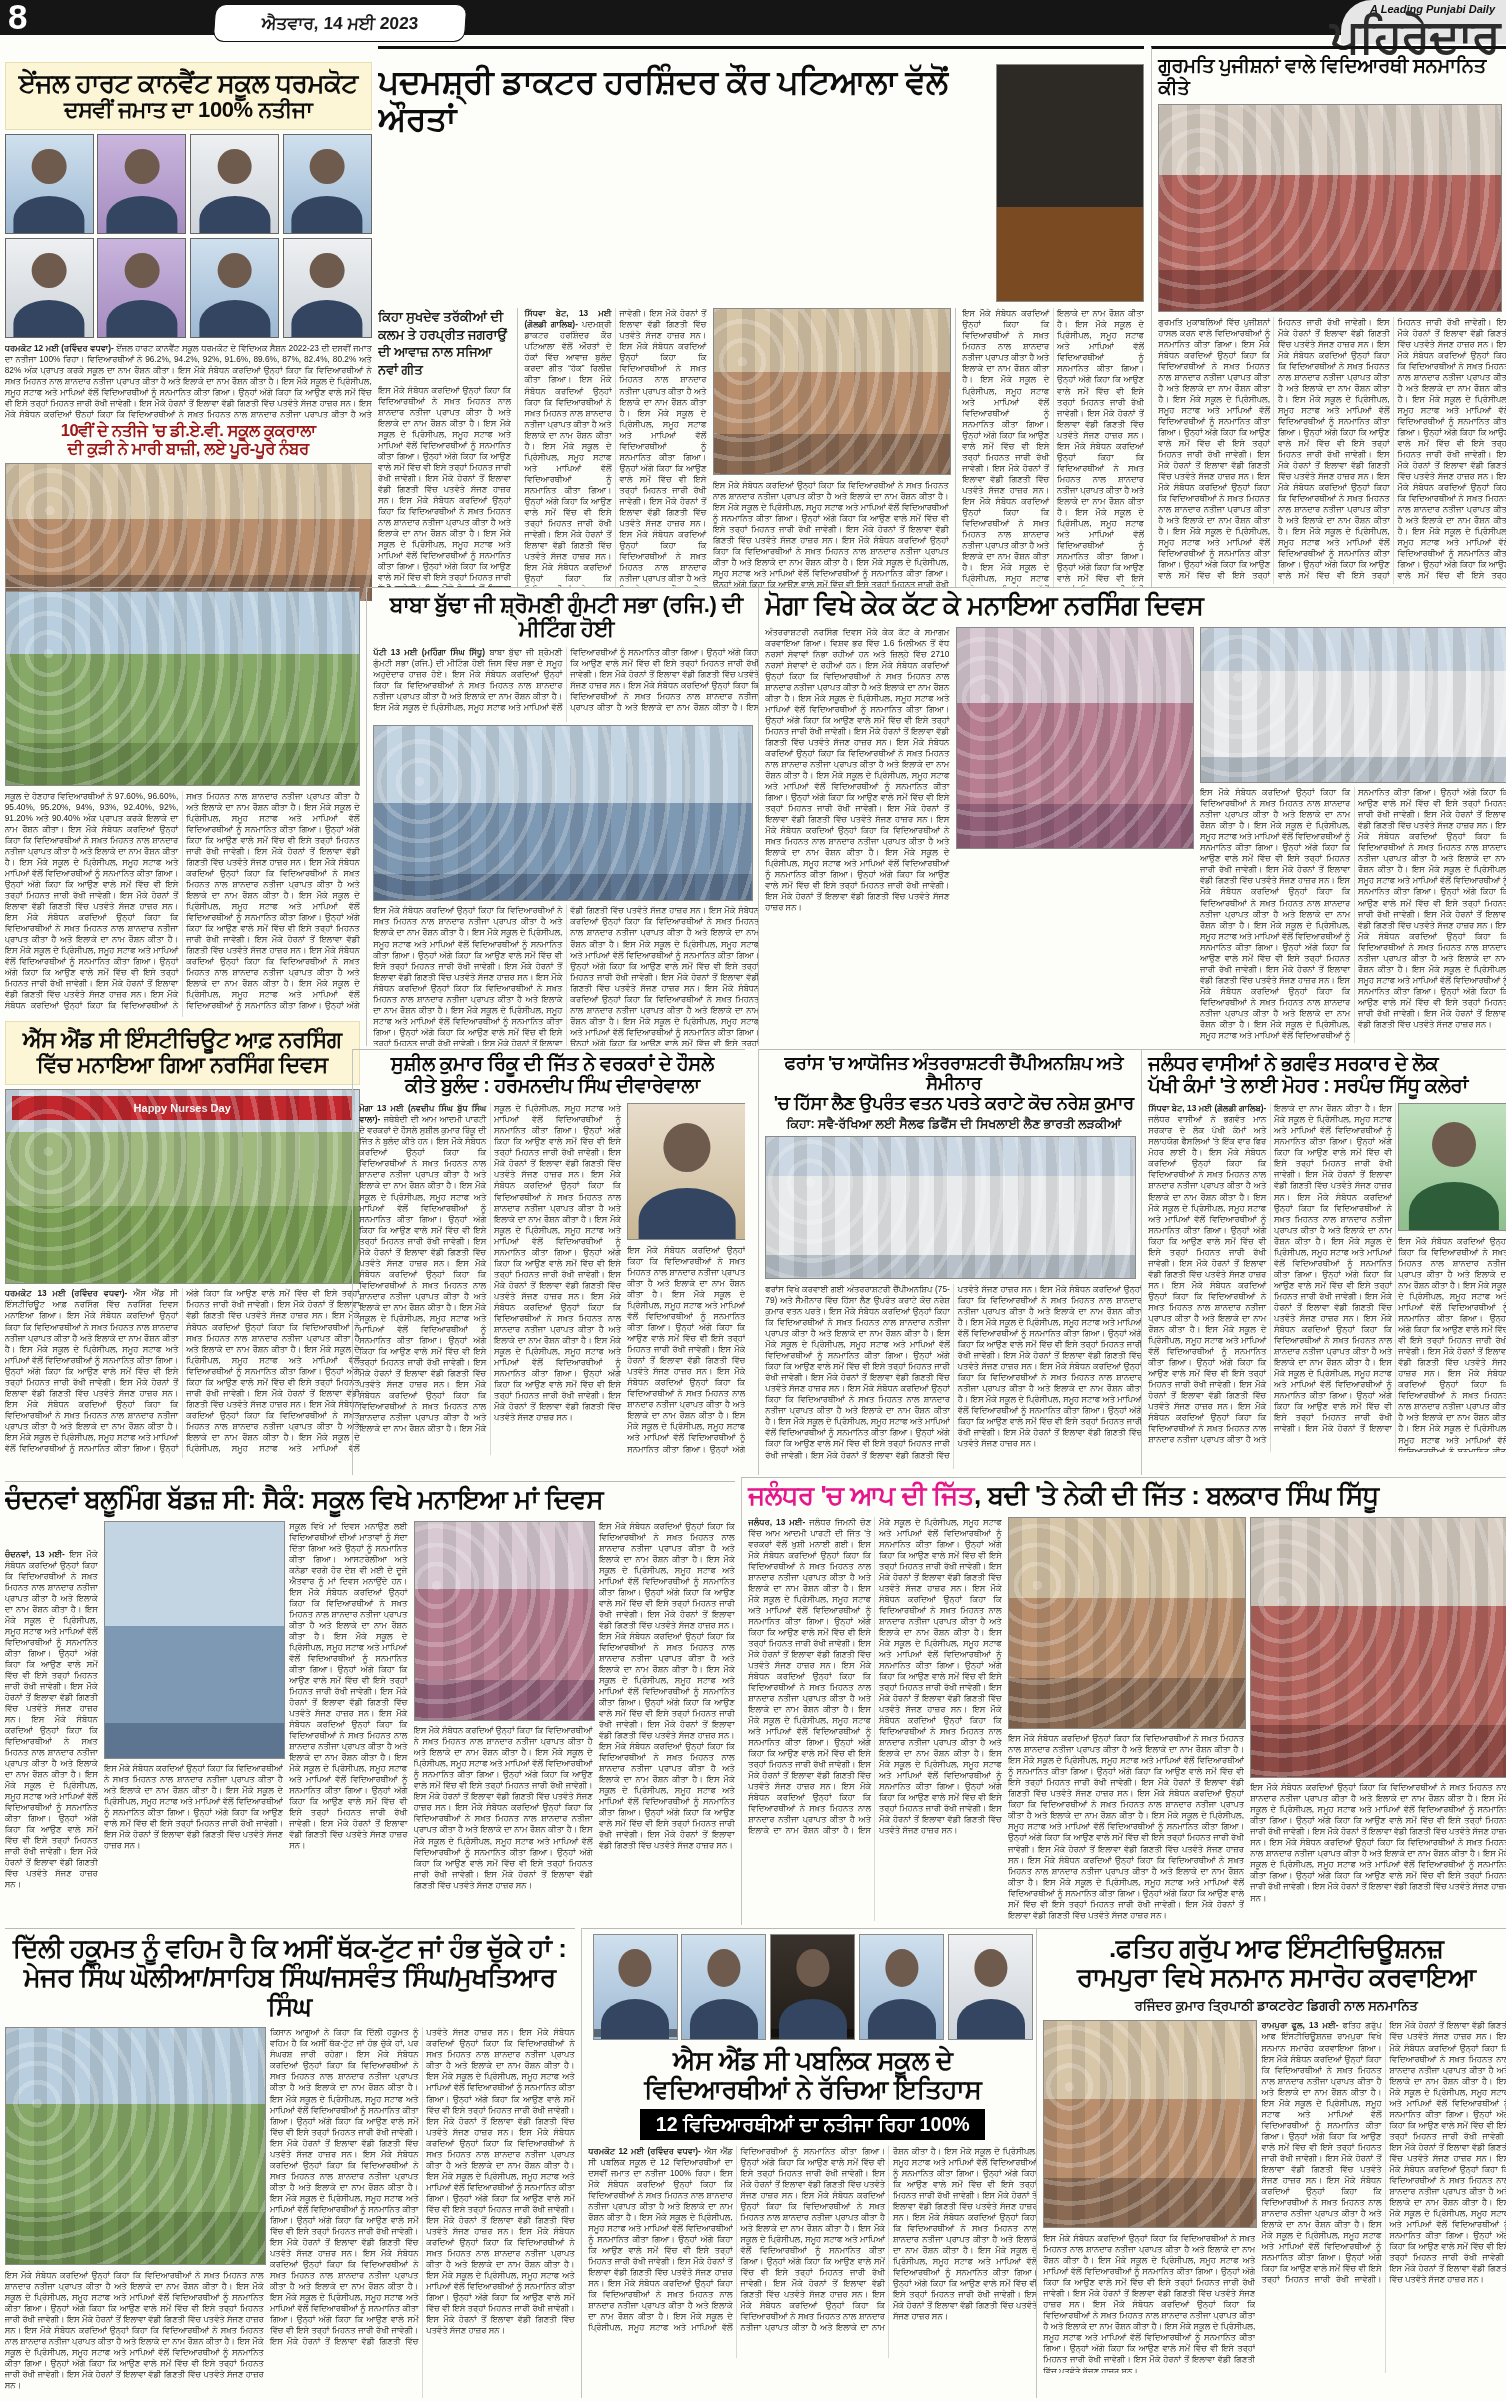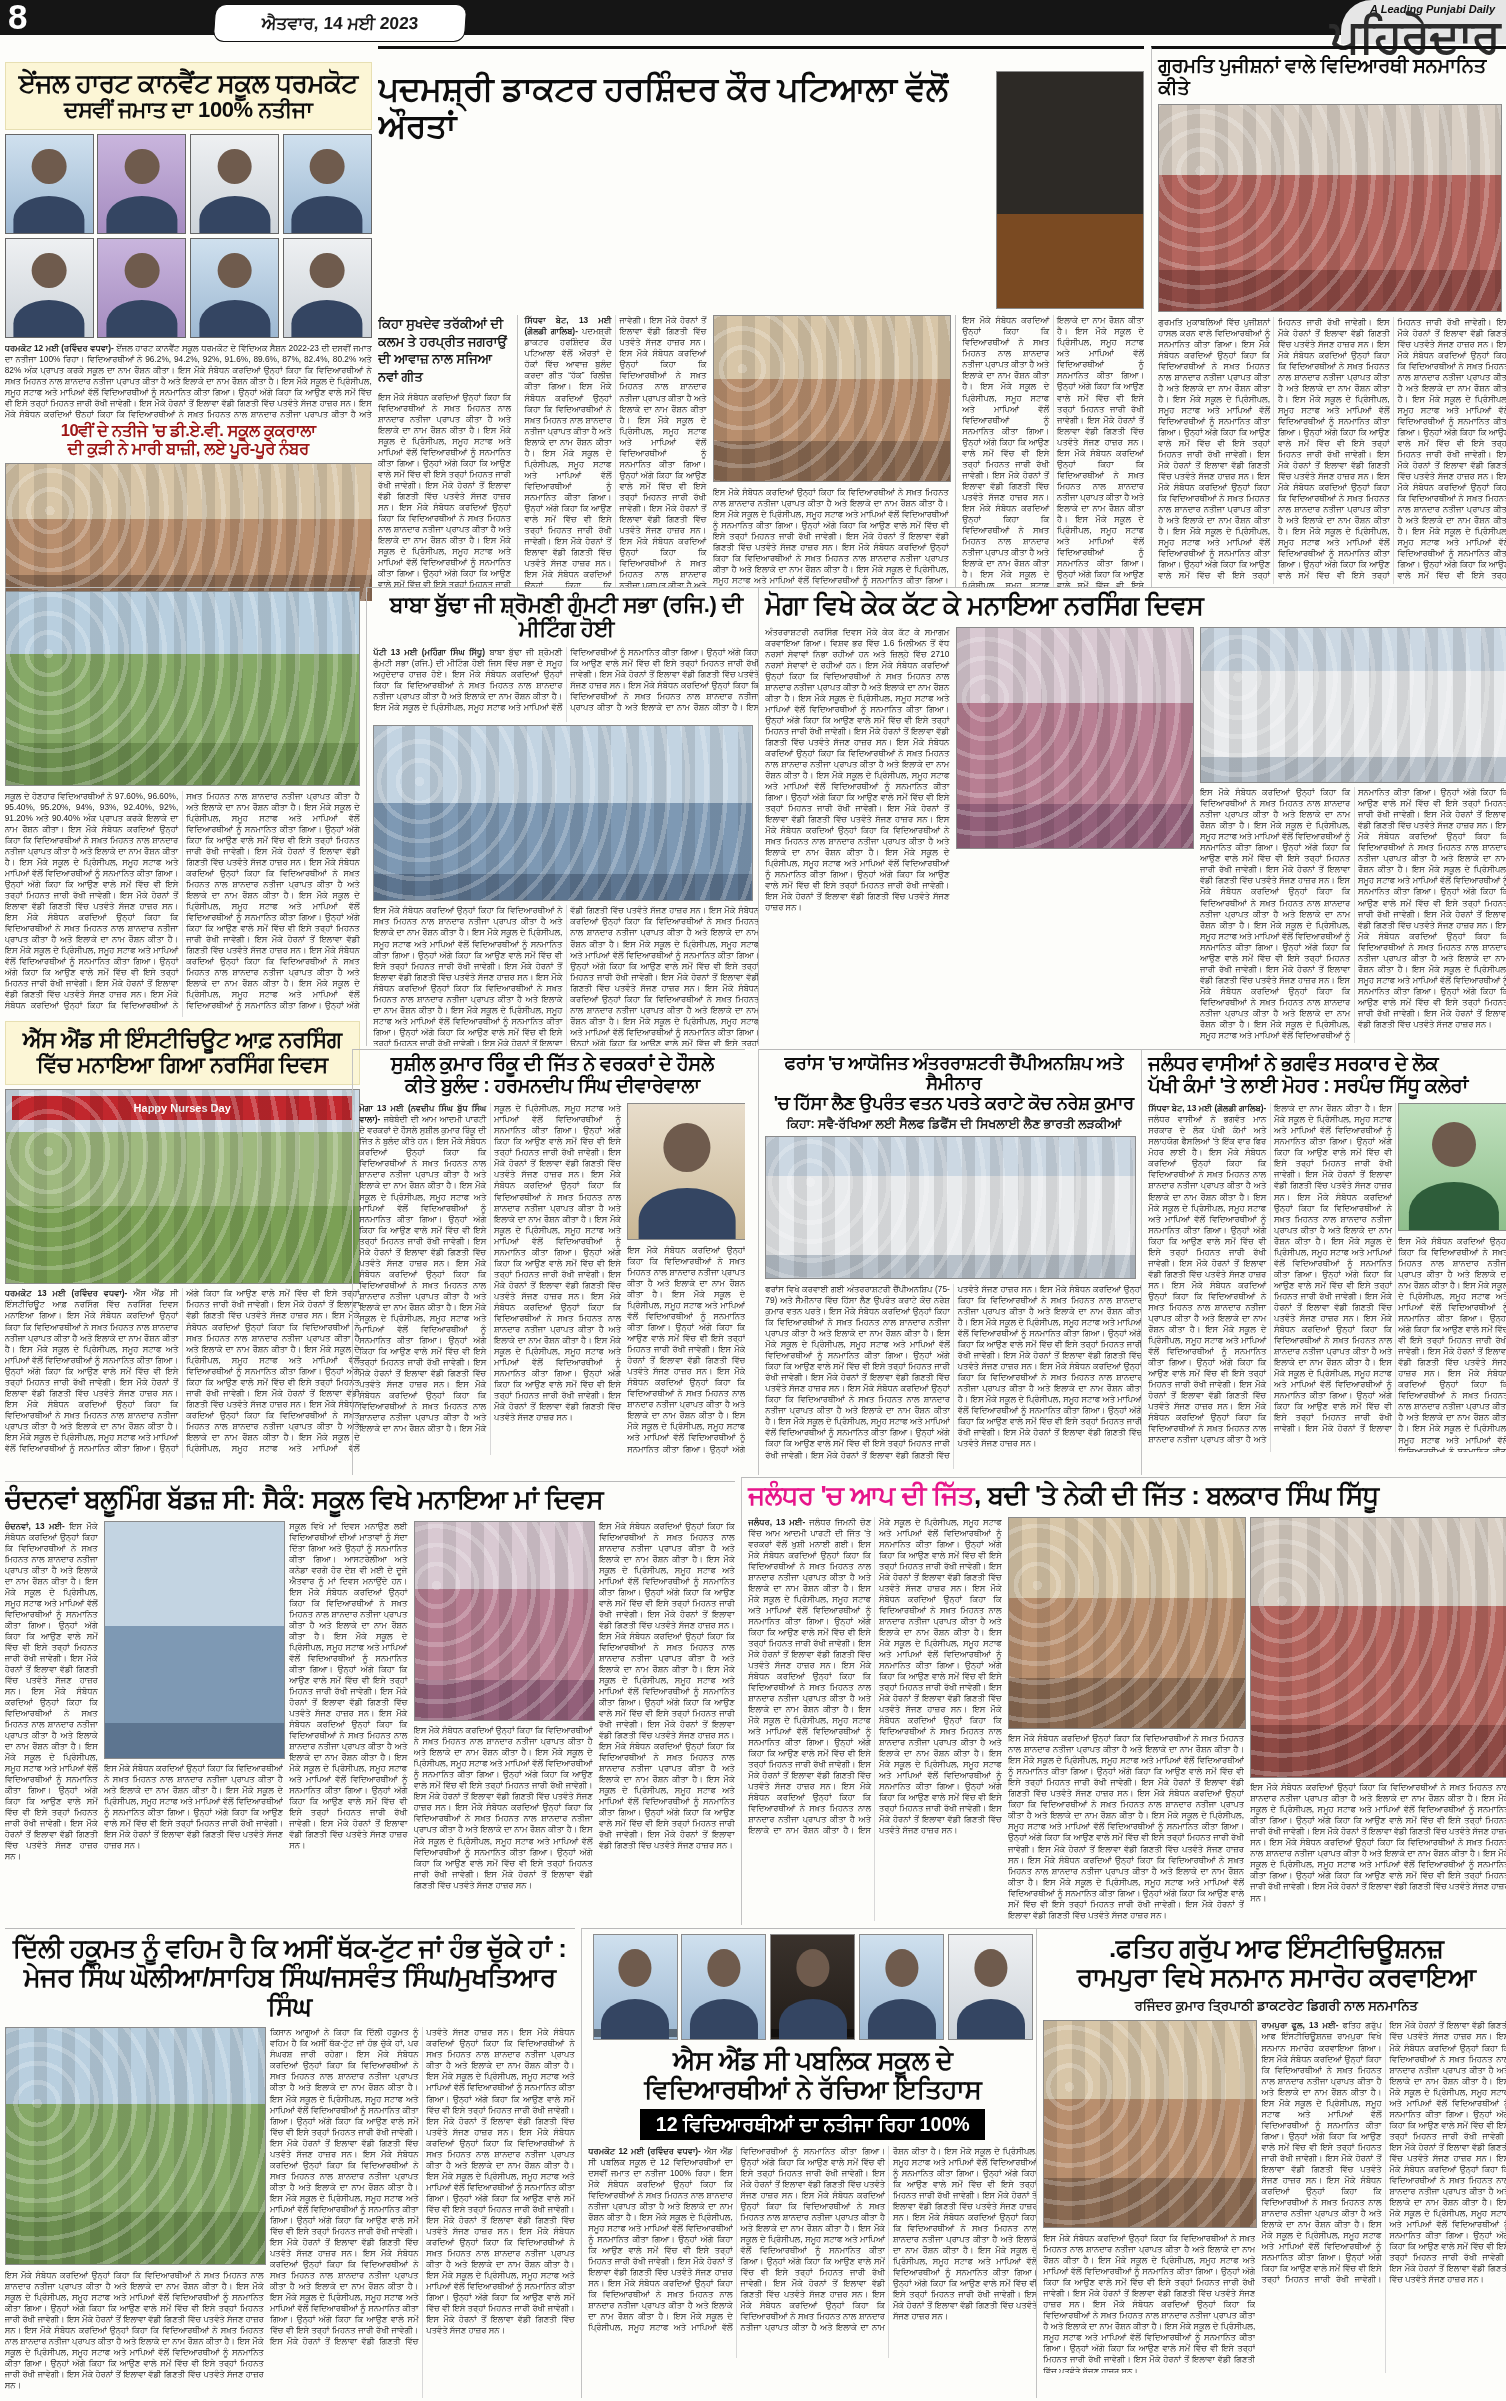--- a/index.html
+++ b/index.html
@@ -102,21 +102,21 @@
       <span>ਏਂਜਲ ਹਾਰਟ ਕਾਨਵੈਂਟ ਸਕੂਲ ਧਰਮਕੋਟ ਦੇ ਵਿੱਦਿਅਕ ਸੈਸ਼ਨ 2022-23 ਦੀ ਦਸਵੀਂ ਜਮਾਤ ਦਾ ਨਤੀਜਾ 100% ਰਿਹਾ। ਵਿਦਿਆਰਥੀਆਂ ਨੇ 96.2%, 94.2%, 92%, 91.6%, 89.6%, 87%, 82.4%, 80.2% ਅਤੇ 82% ਅੰਕ ਪ੍ਰਾਪਤ ਕਰਕੇ ਸਕੂਲ ਦਾ ਨਾਮ ਰੌਸ਼ਨ ਕੀਤਾ। </span><span>ਇਸ ਮੌਕੇ ਸੰਬੋਧਨ ਕਰਦਿਆਂ ਉਨ੍ਹਾਂ ਕਿਹਾ ਕਿ ਵਿਦਿਆਰਥੀਆਂ ਨੇ ਸਖ਼ਤ ਮਿਹਨਤ ਨਾਲ ਸ਼ਾਨਦਾਰ ਨਤੀਜਾ ਪ੍ਰਾਪਤ ਕੀਤਾ ਹੈ ਅਤੇ ਇਲਾਕੇ ਦਾ ਨਾਮ ਰੌਸ਼ਨ ਕੀਤਾ ਹੈ। ਇਸ ਮੌਕੇ ਸਕੂਲ ਦੇ ਪ੍ਰਿੰਸੀਪਲ, ਸਮੂਹ ਸਟਾਫ ਅਤੇ ਮਾਪਿਆਂ ਵੱਲੋਂ ਵਿਦਿਆਰਥੀਆਂ ਨੂੰ ਸਨਮਾਨਿਤ ਕੀਤਾ ਗਿਆ। ਉਨ੍ਹਾਂ ਅੱਗੇ ਕਿਹਾ ਕਿ ਆਉਣ ਵਾਲੇ ਸਮੇਂ ਵਿੱਚ ਵੀ ਇਸੇ ਤਰ੍ਹਾਂ ਮਿਹਨਤ ਜਾਰੀ ਰੱਖੀ ਜਾਵੇਗੀ। ਇਸ ਮੌਕੇ ਹੋਰਨਾਂ ਤੋਂ ਇਲਾਵਾ ਵੱਡੀ ਗਿਣਤੀ ਵਿੱਚ ਪਤਵੰਤੇ ਸੱਜਣ ਹਾਜ਼ਰ ਸਨ। ਇਸ ਮੌਕੇ ਸੰਬੋਧਨ ਕਰਦਿਆਂ ਉਨ੍ਹਾਂ ਕਿਹਾ ਕਿ ਵਿਦਿਆਰਥੀਆਂ ਨੇ ਸਖ਼ਤ ਮਿਹਨਤ ਨਾਲ ਸ਼ਾਨਦਾਰ ਨਤੀਜਾ ਪ੍ਰਾਪਤ ਕੀਤਾ ਹੈ ਅਤੇ ਇਲਾਕੇ ਦਾ ਨਾਮ ਰੌਸ਼ਨ ਕੀਤਾ ਹੈ। ਇਸ ਮੌਕੇ ਸਕੂਲ ਦੇ ਪ੍ਰਿੰਸੀਪਲ, ਸਮੂਹ ਸਟਾਫ ਅਤੇ ਮਾਪਿਆਂ ਵੱਲੋਂ ਵਿਦਿਆਰਥੀਆਂ ਨੂੰ ਸਨਮਾਨਿਤ ਕੀਤਾ ਗਿਆ। ਉਨ੍ਹਾਂ ਅੱਗੇ ਕਿਹਾ ਕਿ ਆਉਣ ਵਾਲੇ ਸਮੇਂ ਵਿੱਚ ਵੀ ਇਸੇ ਤਰ੍ਹਾਂ ਮਿਹਨਤ ਜਾਰੀ ਰੱਖੀ ਜਾਵੇਗੀ। ਇਸ ਮੌਕੇ ਹੋਰਨਾਂ ਤੋਂ ਇਲਾਵਾ ਵੱਡੀ ਗਿਣਤੀ ਵਿੱਚ ਪਤਵੰਤੇ ਸੱਜਣ ਹਾਜ਼ਰ ਸਨ। </span>
     </p>
     <div class="ctr">
       <h3 class="hl-sm subhead-red" style="font-size:16.5px;">10ਵੀਂ ਦੇ ਨਤੀਜੇ 'ਚ ਡੀ.ਏ.ਵੀ. ਸਕੂਲ ਕੁਕਰਾਲਾ</h3>
       <h3 class="hl-sm subhead-red" style="font-size:16.5px;">ਦੀ ਕੁੜੀ ਨੇ ਮਾਰੀ ਬਾਜ਼ੀ, ਲਏ ਪੂਰੇ-ਪੂਰੇ ਨੰਬਰ</h3>
     </div>
     <div class="ph ph-warm crowd" style="width:366px;height:146px;margin-top:4.7px;"></div>
   </div>
 
   <div class="sec rule-t" style="left:378px;top:46px;width:766px;height:539px;">
-    <div class="rowflex" style="margin-top:22px;">
+    <div class="rowflex" style="margin-top:15px;">
       <div style="flex:1;">
         <h1 class="hl-xl">ਪਦਮਸ਼੍ਰੀ ਡਾਕਟਰ ਹਰਸ਼ਿੰਦਰ ਕੌਰ ਪਟਿਆਲਾ ਵੱਲੋਂ ਔਰਤਾਂ</h1>
       </div>
       <div class="ph ph-poster" style="width:146px;height:236px;"></div>
     </div>
     <div class="rowflex" style="margin-top:6.3px;height:441px;">
       <div style="width:133px;flex:none;">
         <div class="kicker">ਕਿਹਾ ਸੁਖਦੇਵ ਤਰੱਕੀਆਂ ਦੀ ਕਲਮ ਤੇ ਹਰਪ੍ਰੀਤ ਜਗਰਾਉਂ ਦੀ ਆਵਾਜ਼ ਨਾਲ ਸਜਿਆ ਨਵਾਂ ਗੀਤ</div>
         <p class="body-txt" style="margin-top:6.3px;"><span>ਇਸ ਮੌਕੇ ਸੰਬੋਧਨ ਕਰਦਿਆਂ ਉਨ੍ਹਾਂ ਕਿਹਾ ਕਿ ਵਿਦਿਆਰਥੀਆਂ ਨੇ ਸਖ਼ਤ ਮਿਹਨਤ ਨਾਲ ਸ਼ਾਨਦਾਰ ਨਤੀਜਾ ਪ੍ਰਾਪਤ ਕੀਤਾ ਹੈ ਅਤੇ ਇਲਾਕੇ ਦਾ ਨਾਮ ਰੌਸ਼ਨ ਕੀਤਾ ਹੈ। ਇਸ ਮੌਕੇ ਸਕੂਲ ਦੇ ਪ੍ਰਿੰਸੀਪਲ, ਸਮੂਹ ਸਟਾਫ ਅਤੇ ਮਾਪਿਆਂ ਵੱਲੋਂ ਵਿਦਿਆਰਥੀਆਂ ਨੂੰ ਸਨਮਾਨਿਤ ਕੀਤਾ ਗਿਆ। ਉਨ੍ਹਾਂ ਅੱਗੇ ਕਿਹਾ ਕਿ ਆਉਣ ਵਾਲੇ ਸਮੇਂ ਵਿੱਚ ਵੀ ਇਸੇ ਤਰ੍ਹਾਂ ਮਿਹਨਤ ਜਾਰੀ ਰੱਖੀ ਜਾਵੇਗੀ। ਇਸ ਮੌਕੇ ਹੋਰਨਾਂ ਤੋਂ ਇਲਾਵਾ ਵੱਡੀ ਗਿਣਤੀ ਵਿੱਚ ਪਤਵੰਤੇ ਸੱਜਣ ਹਾਜ਼ਰ ਸਨ। ਇਸ ਮੌਕੇ ਸੰਬੋਧਨ ਕਰਦਿਆਂ ਉਨ੍ਹਾਂ ਕਿਹਾ ਕਿ ਵਿਦਿਆਰਥੀਆਂ ਨੇ ਸਖ਼ਤ ਮਿਹਨਤ ਨਾਲ ਸ਼ਾਨਦਾਰ ਨਤੀਜਾ ਪ੍ਰਾਪਤ ਕੀਤਾ ਹੈ ਅਤੇ ਇਲਾਕੇ ਦਾ ਨਾਮ ਰੌਸ਼ਨ ਕੀਤਾ ਹੈ। ਇਸ ਮੌਕੇ ਸਕੂਲ ਦੇ ਪ੍ਰਿੰਸੀਪਲ, ਸਮੂਹ ਸਟਾਫ ਅਤੇ ਮਾਪਿਆਂ ਵੱਲੋਂ ਵਿਦਿਆਰਥੀਆਂ ਨੂੰ ਸਨਮਾਨਿਤ ਕੀਤਾ ਗਿਆ। ਉਨ੍ਹਾਂ ਅੱਗੇ ਕਿਹਾ ਕਿ ਆਉਣ ਵਾਲੇ ਸਮੇਂ ਵਿੱਚ ਵੀ ਇਸੇ ਤਰ੍ਹਾਂ ਮਿਹਨਤ ਜਾਰੀ ਰੱਖੀ ਜਾਵੇਗੀ। ਇਸ ਮੌਕੇ ਹੋਰਨਾਂ ਤੋਂ ਇਲਾਵਾ ਵੱਡੀ ਗਿਣਤੀ ਵਿੱਚ ਪਤਵੰਤੇ ਸੱਜਣ ਹਾਜ਼ਰ ਸਨ। </span></p>
       </div>
@@ -221,21 +221,21 @@
       <div class="figcol" style="width:110px;">
         <div class="port p-grn" style="width:110px;height:126px;background:linear-gradient(180deg,#bfe0bd,#8fbf8c);"></div>
         <p class="body-txt" style="margin:0;flex:1;overflow:hidden;"><span>ਇਸ ਮੌਕੇ ਸੰਬੋਧਨ ਕਰਦਿਆਂ ਉਨ੍ਹਾਂ ਕਿਹਾ ਕਿ ਵਿਦਿਆਰਥੀਆਂ ਨੇ ਸਖ਼ਤ ਮਿਹਨਤ ਨਾਲ ਸ਼ਾਨਦਾਰ ਨਤੀਜਾ ਪ੍ਰਾਪਤ ਕੀਤਾ ਹੈ ਅਤੇ ਇਲਾਕੇ ਦਾ ਨਾਮ ਰੌਸ਼ਨ ਕੀਤਾ ਹੈ। ਇਸ ਮੌਕੇ ਸਕੂਲ ਦੇ ਪ੍ਰਿੰਸੀਪਲ, ਸਮੂਹ ਸਟਾਫ ਅਤੇ ਮਾਪਿਆਂ ਵੱਲੋਂ ਵਿਦਿਆਰਥੀਆਂ ਨੂੰ ਸਨਮਾਨਿਤ ਕੀਤਾ ਗਿਆ। ਉਨ੍ਹਾਂ ਅੱਗੇ ਕਿਹਾ ਕਿ ਆਉਣ ਵਾਲੇ ਸਮੇਂ ਵਿੱਚ ਵੀ ਇਸੇ ਤਰ੍ਹਾਂ ਮਿਹਨਤ ਜਾਰੀ ਰੱਖੀ ਜਾਵੇਗੀ। ਇਸ ਮੌਕੇ ਹੋਰਨਾਂ ਤੋਂ ਇਲਾਵਾ ਵੱਡੀ ਗਿਣਤੀ ਵਿੱਚ ਪਤਵੰਤੇ ਸੱਜਣ ਹਾਜ਼ਰ ਸਨ। ਇਸ ਮੌਕੇ ਸੰਬੋਧਨ ਕਰਦਿਆਂ ਉਨ੍ਹਾਂ ਕਿਹਾ ਕਿ ਵਿਦਿਆਰਥੀਆਂ ਨੇ ਸਖ਼ਤ ਮਿਹਨਤ ਨਾਲ ਸ਼ਾਨਦਾਰ ਨਤੀਜਾ ਪ੍ਰਾਪਤ ਕੀਤਾ ਹੈ ਅਤੇ ਇਲਾਕੇ ਦਾ ਨਾਮ ਰੌਸ਼ਨ ਕੀਤਾ ਹੈ। ਇਸ ਮੌਕੇ ਸਕੂਲ ਦੇ ਪ੍ਰਿੰਸੀਪਲ, ਸਮੂਹ ਸਟਾਫ ਅਤੇ ਮਾਪਿਆਂ ਵੱਲੋਂ ਵਿਦਿਆਰਥੀਆਂ ਨੂੰ ਸਨਮਾਨਿਤ ਕੀਤਾ ਗਿਆ। ਉਨ੍ਹਾਂ ਅੱਗੇ ਕਿਹਾ ਕਿ ਆਉਣ ਵਾਲੇ ਸਮੇਂ ਵਿੱਚ ਵੀ ਇਸੇ ਤਰ੍ਹਾਂ ਮਿਹਨਤ ਜਾਰੀ ਰੱਖੀ ਜਾਵੇਗੀ। ਇਸ ਮੌਕੇ ਹੋਰਨਾਂ ਤੋਂ ਇਲਾਵਾ ਵੱਡੀ ਗਿਣਤੀ ਵਿੱਚ ਪਤਵੰਤੇ ਸੱਜਣ ਹਾਜ਼ਰ ਸਨ। </span></p>
       </div>
     </div>
   </div>
 
   <div class="sec thin-t" style="left:4.7px;top:1481px;width:730px;height:447px;">
     <h1 class="hl-lg" style="margin-top:3.1px;">ਚੰਦਨਵਾਂ ਬਲੂਮਿੰਗ ਬੱਡਜ਼ ਸੀ: ਸੈਕੰ: ਸਕੂਲ ਵਿਖੇ ਮਨਾਇਆ ਮਾਂ ਦਿਵਸ</h1>
     <div class="rowflex" style="margin-top:6.3px;height:404px;">
-      <div class="body-txt" style="width:93px;flex:none;">
+      <div class="body-txt" style="width:93px;flex:none;margin-top:28px;">
         <span class="byline">ਚੰਦਨਵਾਂ, 13 ਮਈ-</span>
         <span>ਇਸ ਮੌਕੇ ਸੰਬੋਧਨ ਕਰਦਿਆਂ ਉਨ੍ਹਾਂ ਕਿਹਾ ਕਿ ਵਿਦਿਆਰਥੀਆਂ ਨੇ ਸਖ਼ਤ ਮਿਹਨਤ ਨਾਲ ਸ਼ਾਨਦਾਰ ਨਤੀਜਾ ਪ੍ਰਾਪਤ ਕੀਤਾ ਹੈ ਅਤੇ ਇਲਾਕੇ ਦਾ ਨਾਮ ਰੌਸ਼ਨ ਕੀਤਾ ਹੈ। ਇਸ ਮੌਕੇ ਸਕੂਲ ਦੇ ਪ੍ਰਿੰਸੀਪਲ, ਸਮੂਹ ਸਟਾਫ ਅਤੇ ਮਾਪਿਆਂ ਵੱਲੋਂ ਵਿਦਿਆਰਥੀਆਂ ਨੂੰ ਸਨਮਾਨਿਤ ਕੀਤਾ ਗਿਆ। ਉਨ੍ਹਾਂ ਅੱਗੇ ਕਿਹਾ ਕਿ ਆਉਣ ਵਾਲੇ ਸਮੇਂ ਵਿੱਚ ਵੀ ਇਸੇ ਤਰ੍ਹਾਂ ਮਿਹਨਤ ਜਾਰੀ ਰੱਖੀ ਜਾਵੇਗੀ। ਇਸ ਮੌਕੇ ਹੋਰਨਾਂ ਤੋਂ ਇਲਾਵਾ ਵੱਡੀ ਗਿਣਤੀ ਵਿੱਚ ਪਤਵੰਤੇ ਸੱਜਣ ਹਾਜ਼ਰ ਸਨ। ਇਸ ਮੌਕੇ ਸੰਬੋਧਨ ਕਰਦਿਆਂ ਉਨ੍ਹਾਂ ਕਿਹਾ ਕਿ ਵਿਦਿਆਰਥੀਆਂ ਨੇ ਸਖ਼ਤ ਮਿਹਨਤ ਨਾਲ ਸ਼ਾਨਦਾਰ ਨਤੀਜਾ ਪ੍ਰਾਪਤ ਕੀਤਾ ਹੈ ਅਤੇ ਇਲਾਕੇ ਦਾ ਨਾਮ ਰੌਸ਼ਨ ਕੀਤਾ ਹੈ। ਇਸ ਮੌਕੇ ਸਕੂਲ ਦੇ ਪ੍ਰਿੰਸੀਪਲ, ਸਮੂਹ ਸਟਾਫ ਅਤੇ ਮਾਪਿਆਂ ਵੱਲੋਂ ਵਿਦਿਆਰਥੀਆਂ ਨੂੰ ਸਨਮਾਨਿਤ ਕੀਤਾ ਗਿਆ। ਉਨ੍ਹਾਂ ਅੱਗੇ ਕਿਹਾ ਕਿ ਆਉਣ ਵਾਲੇ ਸਮੇਂ ਵਿੱਚ ਵੀ ਇਸੇ ਤਰ੍ਹਾਂ ਮਿਹਨਤ ਜਾਰੀ ਰੱਖੀ ਜਾਵੇਗੀ। ਇਸ ਮੌਕੇ ਹੋਰਨਾਂ ਤੋਂ ਇਲਾਵਾ ਵੱਡੀ ਗਿਣਤੀ ਵਿੱਚ ਪਤਵੰਤੇ ਸੱਜਣ ਹਾਜ਼ਰ ਸਨ। </span>
       </div>
       <div class="figcol" style="width:179px;">
         <div class="ph ph-blue" style="width:179px;height:236px;"></div>
         <p class="body-txt" style="margin:0;flex:1;overflow:hidden;"><span>ਇਸ ਮੌਕੇ ਸੰਬੋਧਨ ਕਰਦਿਆਂ ਉਨ੍ਹਾਂ ਕਿਹਾ ਕਿ ਵਿਦਿਆਰਥੀਆਂ ਨੇ ਸਖ਼ਤ ਮਿਹਨਤ ਨਾਲ ਸ਼ਾਨਦਾਰ ਨਤੀਜਾ ਪ੍ਰਾਪਤ ਕੀਤਾ ਹੈ ਅਤੇ ਇਲਾਕੇ ਦਾ ਨਾਮ ਰੌਸ਼ਨ ਕੀਤਾ ਹੈ। ਇਸ ਮੌਕੇ ਸਕੂਲ ਦੇ ਪ੍ਰਿੰਸੀਪਲ, ਸਮੂਹ ਸਟਾਫ ਅਤੇ ਮਾਪਿਆਂ ਵੱਲੋਂ ਵਿਦਿਆਰਥੀਆਂ ਨੂੰ ਸਨਮਾਨਿਤ ਕੀਤਾ ਗਿਆ। ਉਨ੍ਹਾਂ ਅੱਗੇ ਕਿਹਾ ਕਿ ਆਉਣ ਵਾਲੇ ਸਮੇਂ ਵਿੱਚ ਵੀ ਇਸੇ ਤਰ੍ਹਾਂ ਮਿਹਨਤ ਜਾਰੀ ਰੱਖੀ ਜਾਵੇਗੀ। ਇਸ ਮੌਕੇ ਹੋਰਨਾਂ ਤੋਂ ਇਲਾਵਾ ਵੱਡੀ ਗਿਣਤੀ ਵਿੱਚ ਪਤਵੰਤੇ ਸੱਜਣ ਹਾਜ਼ਰ ਸਨ। </span></p>
       </div>
       <div class="body-txt" style="width:118px;flex:none;">
         <span>ਸਕੂਲ ਵਿਖੇ ਮਾਂ ਦਿਵਸ ਮਨਾਉਣ ਲਈ ਵਿਦਿਆਰਥੀਆਂ ਦੀਆਂ ਮਾਤਾਵਾਂ ਨੂੰ ਸੱਦਾ ਦਿੱਤਾ ਗਿਆ ਅਤੇ ਉਨ੍ਹਾਂ ਨੂੰ ਸਨਮਾਨਿਤ ਕੀਤਾ ਗਿਆ। ਆਸਟਰੇਲੀਆ ਅਤੇ ਕਨੇਡਾ ਵਰਗੇ ਹੋਰ ਦੇਸ਼ ਵੀ ਮਈ ਦੇ ਦੂਜੇ ਐਤਵਾਰ ਨੂੰ ਮਾਂ ਦਿਵਸ ਮਨਾਉਂਦੇ ਹਨ। </span><span>ਇਸ ਮੌਕੇ ਸੰਬੋਧਨ ਕਰਦਿਆਂ ਉਨ੍ਹਾਂ ਕਿਹਾ ਕਿ ਵਿਦਿਆਰਥੀਆਂ ਨੇ ਸਖ਼ਤ ਮਿਹਨਤ ਨਾਲ ਸ਼ਾਨਦਾਰ ਨਤੀਜਾ ਪ੍ਰਾਪਤ ਕੀਤਾ ਹੈ ਅਤੇ ਇਲਾਕੇ ਦਾ ਨਾਮ ਰੌਸ਼ਨ ਕੀਤਾ ਹੈ। ਇਸ ਮੌਕੇ ਸਕੂਲ ਦੇ ਪ੍ਰਿੰਸੀਪਲ, ਸਮੂਹ ਸਟਾਫ ਅਤੇ ਮਾਪਿਆਂ ਵੱਲੋਂ ਵਿਦਿਆਰਥੀਆਂ ਨੂੰ ਸਨਮਾਨਿਤ ਕੀਤਾ ਗਿਆ। ਉਨ੍ਹਾਂ ਅੱਗੇ ਕਿਹਾ ਕਿ ਆਉਣ ਵਾਲੇ ਸਮੇਂ ਵਿੱਚ ਵੀ ਇਸੇ ਤਰ੍ਹਾਂ ਮਿਹਨਤ ਜਾਰੀ ਰੱਖੀ ਜਾਵੇਗੀ। ਇਸ ਮੌਕੇ ਹੋਰਨਾਂ ਤੋਂ ਇਲਾਵਾ ਵੱਡੀ ਗਿਣਤੀ ਵਿੱਚ ਪਤਵੰਤੇ ਸੱਜਣ ਹਾਜ਼ਰ ਸਨ। ਇਸ ਮੌਕੇ ਸੰਬੋਧਨ ਕਰਦਿਆਂ ਉਨ੍ਹਾਂ ਕਿਹਾ ਕਿ ਵਿਦਿਆਰਥੀਆਂ ਨੇ ਸਖ਼ਤ ਮਿਹਨਤ ਨਾਲ ਸ਼ਾਨਦਾਰ ਨਤੀਜਾ ਪ੍ਰਾਪਤ ਕੀਤਾ ਹੈ ਅਤੇ ਇਲਾਕੇ ਦਾ ਨਾਮ ਰੌਸ਼ਨ ਕੀਤਾ ਹੈ। ਇਸ ਮੌਕੇ ਸਕੂਲ ਦੇ ਪ੍ਰਿੰਸੀਪਲ, ਸਮੂਹ ਸਟਾਫ ਅਤੇ ਮਾਪਿਆਂ ਵੱਲੋਂ ਵਿਦਿਆਰਥੀਆਂ ਨੂੰ ਸਨਮਾਨਿਤ ਕੀਤਾ ਗਿਆ। ਉਨ੍ਹਾਂ ਅੱਗੇ ਕਿਹਾ ਕਿ ਆਉਣ ਵਾਲੇ ਸਮੇਂ ਵਿੱਚ ਵੀ ਇਸੇ ਤਰ੍ਹਾਂ ਮਿਹਨਤ ਜਾਰੀ ਰੱਖੀ ਜਾਵੇਗੀ। ਇਸ ਮੌਕੇ ਹੋਰਨਾਂ ਤੋਂ ਇਲਾਵਾ ਵੱਡੀ ਗਿਣਤੀ ਵਿੱਚ ਪਤਵੰਤੇ ਸੱਜਣ ਹਾਜ਼ਰ ਸਨ। </span>
       </div>

